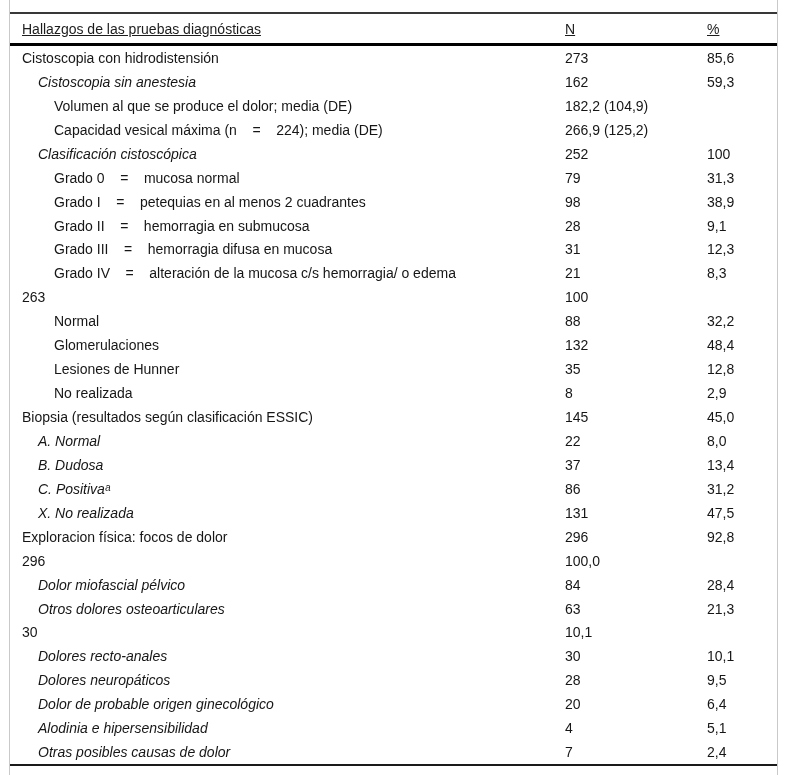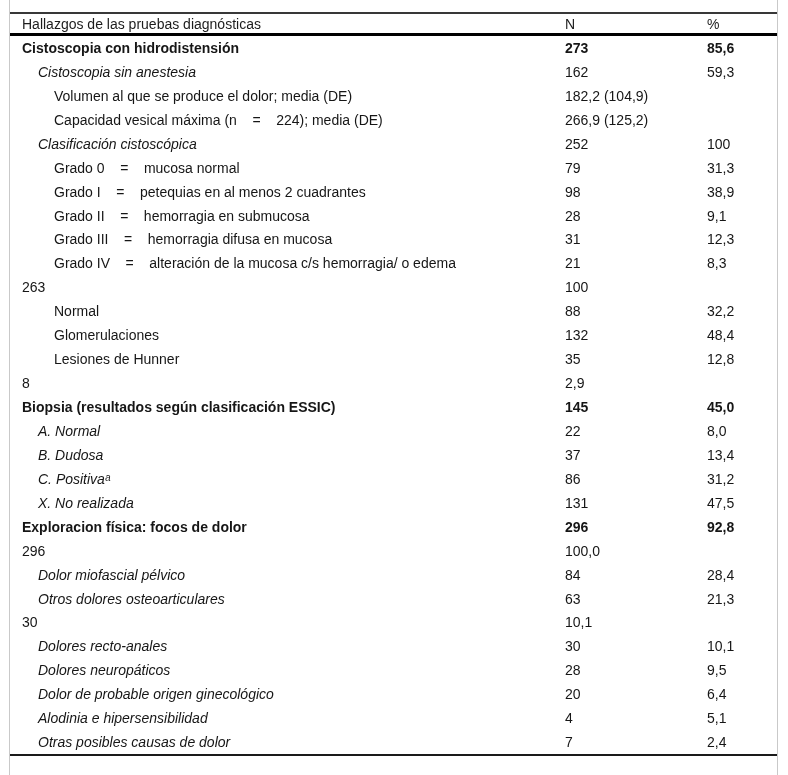--- a/index.html
+++ b/index.html
@@ -18,25 +18,25 @@
   .rule-top{height:2px;background:#383838;}
   .rule-thick{height:3px;background:#000000;}
   .rule-bottom{height:2px;background:#1a1a1a;}
   .grid-row{
     display:grid;
     grid-template-columns:543px 142px 1fr;
     align-items:center;
     padding-left:12px;
     box-sizing:border-box;
   }
-  .header-row{height:19px;color:#1c1c1c;}
+  .header-row{height:29px;color:#1c1c1c;text-decoration:underline;}
   .tbody{height:718px;display:flex;flex-direction:column;}
   .row{flex:1;}
   .cell-label{white-space:pre;overflow:hidden;}
-  .level-1{font-weight:bold;}
+  .level-1{font-weight:normal;}
   .level-2 .cell-label{font-style:italic;padding-left:16px;}
   .level-3 .cell-label{padding-left:32px;}
   .cell-n,.cell-pct{white-space:pre;}
 </style>
 </head>
 <body>
 
 <div class="frame">
   <div class="spacer-top"></div>
   <div class="rule rule-top"></div>
@@ -110,20 +110,21 @@
         <div class="cell-label">Glomerulaciones</div>
         <div class="cell-n">132</div>
         <div class="cell-pct">48,4</div>
       </div>
       <div class="grid-row row level-3">
         <div class="cell-label">Lesiones de Hunner</div>
         <div class="cell-n">35</div>
         <div class="cell-pct">12,8</div>
       </div>
       <div class="grid-row row level-3">
+        <div class="cell-label">No realizada</div>
         <div class="cell-n">8</div>
         <div class="cell-pct">2,9</div>
       </div>
       <div class="grid-row row level-1">
         <div class="cell-label">Biopsia (resultados según clasificación ESSIC)</div>
         <div class="cell-n">145</div>
         <div class="cell-pct">45,0</div>
       </div>
       <div class="grid-row row level-2">
         <div class="cell-label">A. Normal</div>

